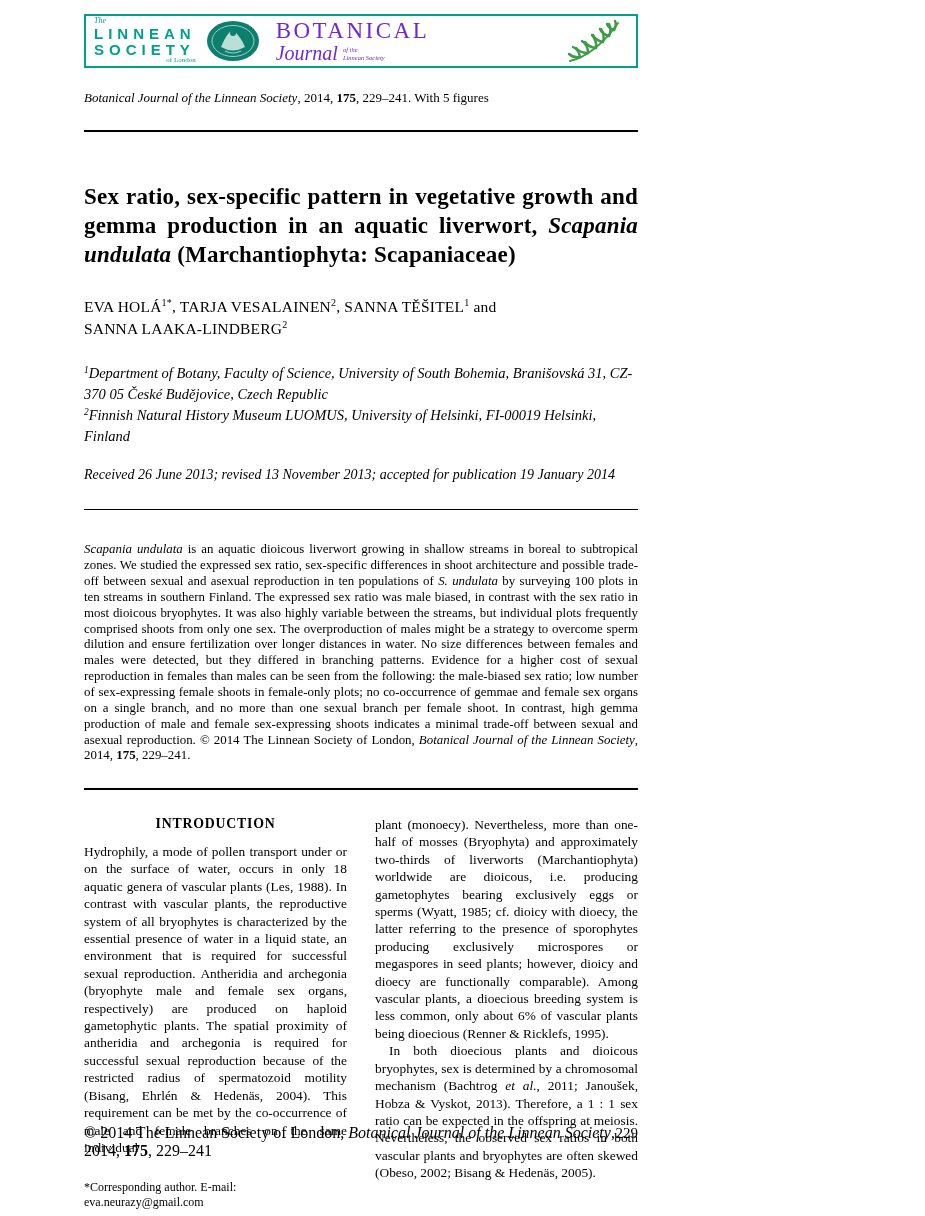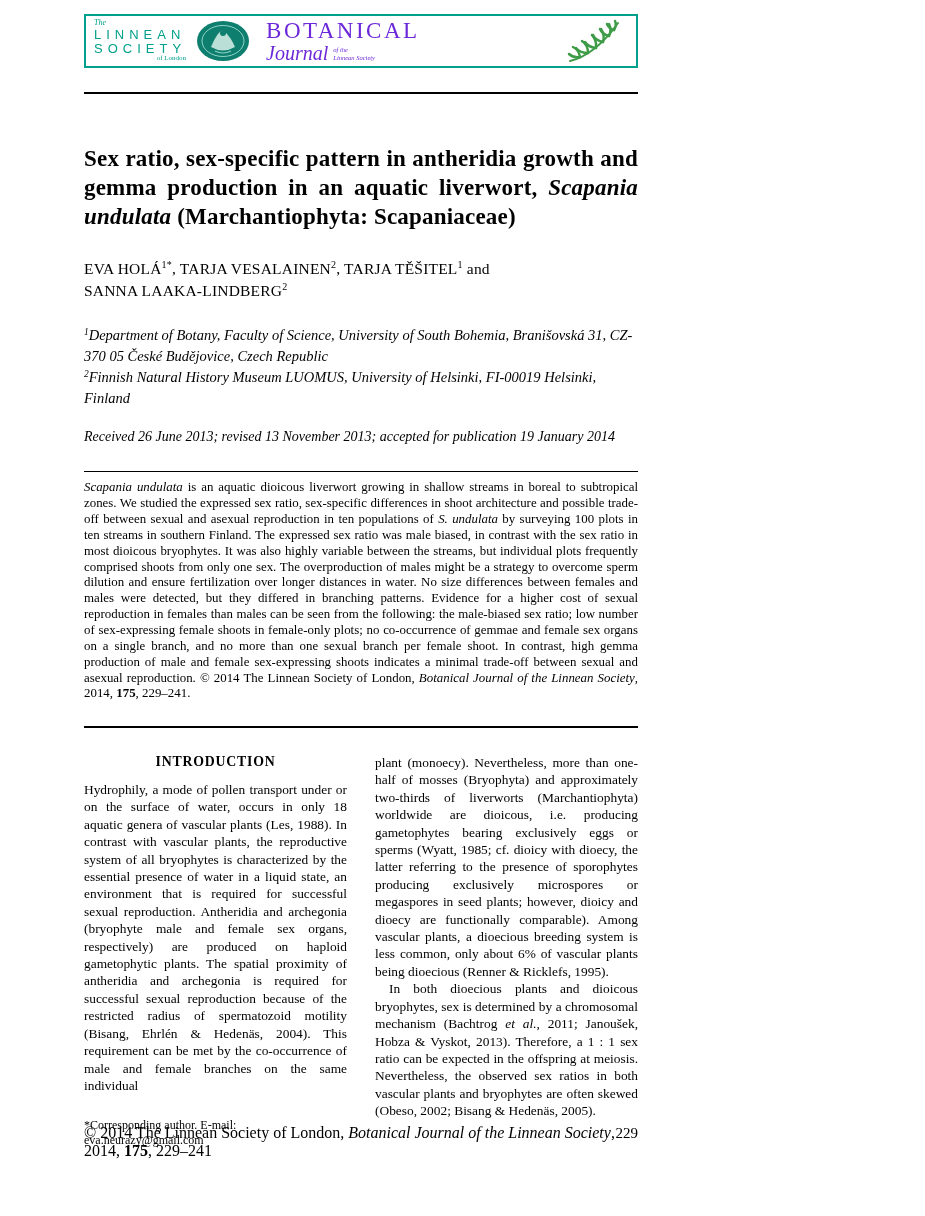--- a/index.html
+++ b/index.html
@@ -8,42 +8,42 @@
   .page { position:relative; width:731px; height:1216px; background:#fff; overflow:hidden;
           padding:14px 93px 0 84px; }
 
   
   .banner { height:54px; border:2px solid #00A18C; display:flex; align-items:center;
             padding:3px 10px 3px 8px; }
   .logo { display:flex; align-items:center; gap:10px; }
   .logo-text { display:flex; flex-direction:column; color:#00A18C; line-height:1.05;
                font-family:"Liberation Sans", sans-serif; }
   .logo-the { font-size:8px; font-style:italic; font-family:"Liberation Serif", serif; }
-  .logo-main { font-size:13px; font-weight:normal; letter-spacing:5px; }
+  .logo-main { font-size:15px; font-weight:bold; letter-spacing:5px; }
   .logo-of { font-size:7px; align-self:flex-end; font-family:"Liberation Serif", serif; }
   .journal-block { margin-left:16px; color:#6d28d9; line-height:1; }
   .journal-name { font-size:23px; letter-spacing:2.5px; }
   .journal-sub-row { display:flex; align-items:flex-end; gap:5px; margin-top:1px; }
   .journal-sub { font-size:20px; font-style:italic;text-align:center; }
   .journal-sub-small { display:flex; flex-direction:column; font-size:6.5px; font-style:italic;
                        line-height:1.15; padding-bottom:2px; }
   .fern-wrap { margin-left:auto; display:flex; align-items:center; }
 
   
   .citation-line { margin-top:22px; font-size:13px; }
   .rule { height:1.5px; background:#000; }
   .rule-1 { margin-top:24px; }
   .rule-2 { margin-top:26px; }
   .rule-3 { margin-top:24px; }
   .article-title { margin-top:50px; font-size:23px; font-weight:bold; line-height:1.28;
                    text-align:justify; letter-spacing:0.2px; }
   .authors { margin-top:26px; font-size:15.5px; line-height:1.45; letter-spacing:0.2px; }
   .affiliations { margin-top:22px; font-style:italic; font-size:14.5px; line-height:1.45; }
   .received { margin-top:20px; font-style:italic; font-size:14px; }
-  .abstract { margin-top:8px; font-size:12.9px; line-height:1.23; text-align:justify; }
+  .abstract { margin-top:32px; font-size:12.9px; line-height:1.23; text-align:justify; }
   .keywords { margin-top:13px; font-size:13.2px; }
 
   
   .columns { margin-top:26px; display:flex; gap:28px; }
   .col { flex:1 1 0; }
   .intro-heading { text-align:center; font-size:13.8px; letter-spacing:0.8px; margin-bottom:11px; }
   .col p { font-size:13.4px; line-height:1.3; text-align:justify; }
   .col p.indent { text-indent:14px; }
   .footnote { margin-top:24px; font-size:12px; }
 
@@ -103,27 +103,28 @@
           <path d="M37 24 q 2 -7 -2 -13" stroke-width="2.5"></path>
           <path d="M43 18 q -7 -2 -9 -7" stroke-width="2.5"></path>
           <path d="M43 18 q 3 -6 0 -12" stroke-width="2.5"></path>
           <path d="M48 12 q -6 -2 -7 -6" stroke-width="2.5"></path>
           <path d="M48 12 q 3 -5 1 -9" stroke-width="2.5"></path>
         </g>
       </svg>
     </div>
   </header>
 
+  <div class="citation-line"><span class="seg-i">Botanical Journal of the Linnean Society</span><span>, 2014, </span><span class="seg-b">175</span><span>, 229–241. With 5 figures</span></div>
 
   <div class="rule rule-1"></div>
 
-  <h1 class="article-title"><span>Sex ratio, sex-specific pattern in antheridia growth and gemma production in an aquatic liverwort, </span><span class="seg-i">Scapania undulata</span><span> (Marchantiophyta: Scapaniaceae)</span></h1>
+  <h1 class="article-title"><span>Sex ratio, sex-specific pattern in vegetative growth and gemma production in an aquatic liverwort, </span><span class="seg-i">Scapania undulata</span><span> (Marchantiophyta: Scapaniaceae)</span></h1>
 
   <div class="authors">
-    <div><span>EVA HOLÁ</span><span class="seg-sup">1*</span><span>, TARJA VESALAINEN</span><span class="seg-sup">2</span><span>, TARJA TĚŠITEL</span><span class="seg-sup">1</span><span> and</span></div>
+    <div><span>EVA HOLÁ</span><span class="seg-sup">1*</span><span>, TARJA VESALAINEN</span><span class="seg-sup">2</span><span>, SANNA TĚŠITEL</span><span class="seg-sup">1</span><span> and</span></div>
     <div><span>SANNA LAAKA-LINDBERG</span><span class="seg-sup">2</span></div>
   </div>
 
   <div class="affiliations">
     <div><span class="seg-sup">1</span><span>Department of Botany, Faculty of Science, University of South Bohemia, Branišovská 31, CZ-370 05 České Budějovice, Czech Republic</span></div>
     <div><span class="seg-sup">2</span><span>Finnish Natural History Museum LUOMUS, University of Helsinki, FI-00019 Helsinki, Finland</span></div>
   </div>
 
   <div class="received">Received 26 June 2013; revised 13 November 2013; accepted for publication 19 January 2014</div>
 

